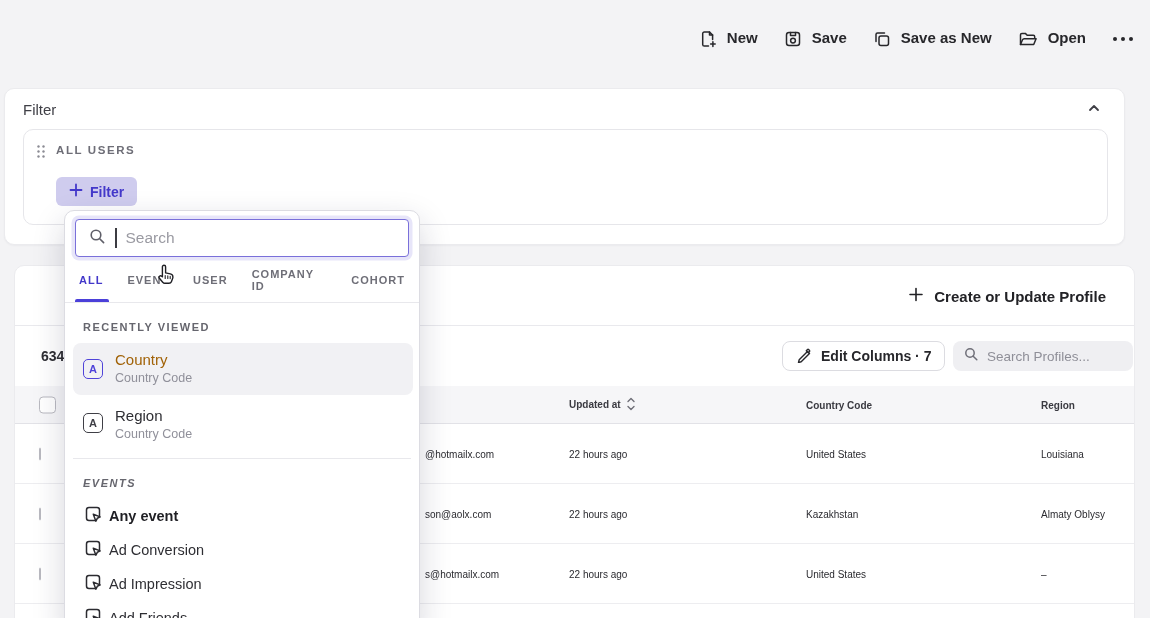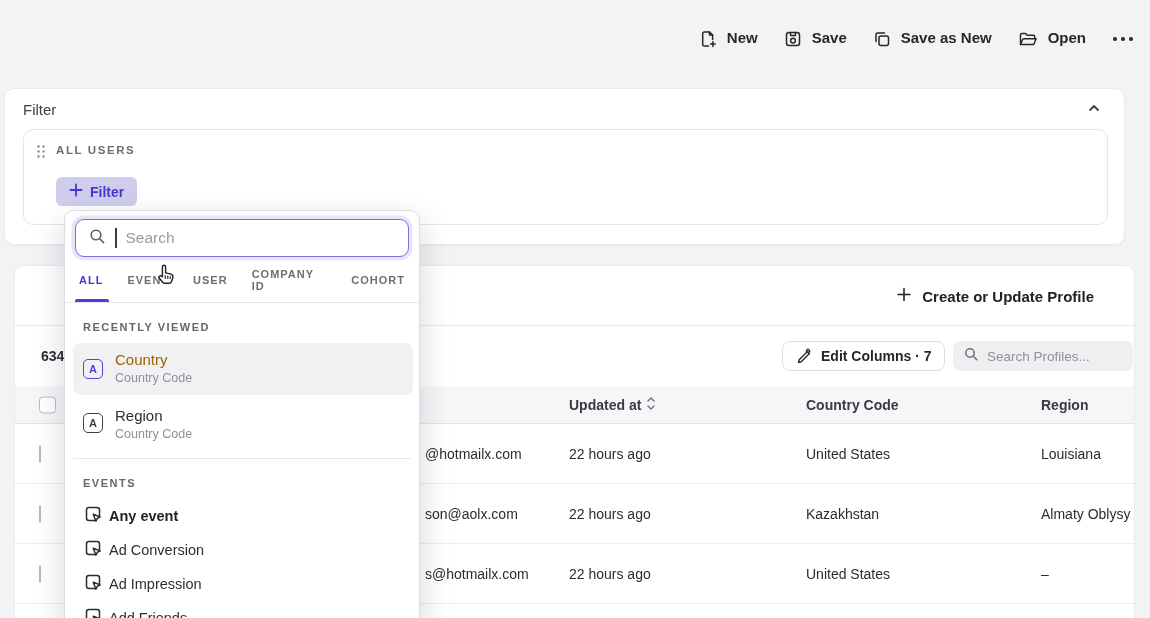--- a/index.html
+++ b/index.html
@@ -24,46 +24,46 @@
   .filter-inner { position:absolute; left:18px; right:16px; top:40px; height:96px; border:1px solid #e6e6ea; border-radius:10px; background:#fff; }
   .drag-handle { position:absolute; left:12px; top:14px; cursor:grab; }
   .group-label { position:absolute; left:32px; top:14px; font-size:11.5px; font-weight:700; letter-spacing:1.6px; color:#6e6e77; }
   .add-filter-btn { position:absolute; left:32px; top:47px; height:29px; display:flex; align-items:center; gap:7px; padding:0 13px;
                     border:none; border-radius:6px; background:#cfccee; color:#4338ca; font-family:inherit; font-size:14px; font-weight:700; cursor:pointer; }
 
   
   .table-card { position:absolute; left:14px; top:265px; width:1121px; height:370px; background:#fff;
                 border:1px solid #ebebee; border-radius:10px 10px 0 0; z-index:5; }
   .create-row { position:relative; height:60px; border-bottom:1px solid #e9e9ed; }
-  .create-btn { position:absolute; right:40px; top:50%; transform:translateY(-50%); display:flex; align-items:center; gap:10px;
+  .create-btn { position:absolute; right:28px; top:50%; transform:translateY(-50%); display:flex; align-items:center; gap:10px;
                 background:none; border:none; font-family:inherit; font-size:15px; font-weight:700; color:#222226; cursor:pointer; }
   .controls-row { position:relative; height:60px; }
   .profiles-count { position:absolute; left:26px; top:50%; transform:translateY(-50%); font-size:14px; font-weight:700; color:#2e2e33; white-space:nowrap; }
   .edit-columns-btn { position:absolute; left:767px; top:15px; height:30px; display:flex; align-items:center; gap:9px; padding:0 13px;
                       background:#fff; border:1px solid #dcdce1; border-radius:8px; font-family:inherit; font-size:14px; font-weight:700; color:#27272b; cursor:pointer; }
   .search-profiles { position:absolute; left:938px; top:15px; width:180px; height:30px; background:#efeff2; border-radius:8px;
                      display:flex; align-items:center; gap:8px; padding:0 10px; color:#6f6f78; }
   .search-profiles input { border:none; background:transparent; outline:none; width:130px; font-family:inherit; font-size:13.5px; color:#2b2b30; }
   .search-profiles input::placeholder { color:#8f8f98; }
 
   .thead { position:relative; height:38px; background:#f6f6f8; border-bottom:1px solid #e2e2e7; }
   .trow  { position:relative; height:60px; border-bottom:1px solid #ededf0; background:#fff; }
-  .cell  { position:absolute; top:50%; transform:translateY(-50%); font-size:14px; color:#2b2b30; white-space:nowrap; }
+  .cell  { position:absolute; top:50%; transform:translateY(-50%); font-size:10px; color:#2b2b30; white-space:nowrap; }
   .thead .cell { font-weight:700; color:#3a3a41; display:flex; align-items:center; gap:5px; }
   .c-check   { left:24px; }
   .c-email   { left:410px; }
   .c-updated { left:554px; }
   .c-country { left:791px; }
   .c-region  { left:1026px; }
   .checkbox { width:17px; height:17px; border:1.5px solid #b9b9c0; border-radius:4px; background:#fff; cursor:pointer; }
 
   
   .dropdown { position:absolute; left:64px; top:210px; width:356px; height:420px; background:#fff; border:1px solid #dcdce2;
               border-radius:10px; box-shadow:0 12px 32px rgba(25,25,60,.18); z-index:40; }
-  .dd-search { position:absolute; left:10px; top:8px; right:10px; height:38px; border:1.5px solid #7a70da; border-radius:9px;
+  .dd-search { position:absolute; left:10px; top:8px; right:10px; height:38px; border:1.5px solid #7a70da; border-radius:4px;
                box-shadow:0 0 0 3.5px rgba(104,94,220,.16); display:flex; align-items:center; padding:0 12px; gap:9px; color:#5f5f68; background:#fff; }
   .dd-caret { width:1.5px; height:20px; background:#3c3c42; }
   .dd-search input { border:none; outline:none; background:transparent; width:260px; font-family:inherit; font-size:15.5px; color:#2b2b30; }
   .dd-search input::placeholder { color:#9a9aa2; }
   .dd-tabs { position:absolute; left:0; right:0; top:46px; height:46px; display:flex; align-items:center; gap:24px;
              padding:0 14px; border-bottom:1px solid #e8e8ec; }
   .dd-tab { position:relative; height:100%; display:flex; align-items:center; font-size:11px; font-weight:700; letter-spacing:1px;
             color:#6e6e77; cursor:pointer; }
   .dd-tab.active { color:#4338ca; }
   .dd-tab.active::after { content:""; position:absolute; left:-4px; right:-6px; bottom:0; height:3px; background:#4b40d9; border-radius:2px 2px 0 0; }
@@ -285,21 +285,21 @@
     </div>
 
     <div class="dd-item" style="top:188px; height:48px;">
       <span class="a-icon">A</span>
       <span class="dd-item-title">Region</span>
       <span class="dd-item-sub">Country Code</span>
     </div>
 
     <div class="dd-divider" style="top:247px;"></div>
 
-    <span class="dd-section-label" style="top:266px;">EVENTS</span>
+    <span class="dd-section-label" style="top:266px;font-style:italic;">EVENTS</span>
 
     <div class="dd-event" style="top:288px;">
       <span class="ev-icon">
         <svg width="20" height="20" viewBox="0 0 20 20" fill="none" stroke="#2b2b30" stroke-width="1.5" stroke-linejoin="round">
           <path d="M12.5 16.5H6A2.5 2.5 0 0 1 3.5 14V6A2.5 2.5 0 0 1 6 3.5h8A2.5 2.5 0 0 1 16.5 6v6.5"></path>
           <polygon points="10.3,10.3 17.2,12.9 14.3,14.3 12.9,17.2" fill="#fff"></polygon>
         </svg>
       </span>
       <span class="ev-label bold">Any event</span>
     </div>

